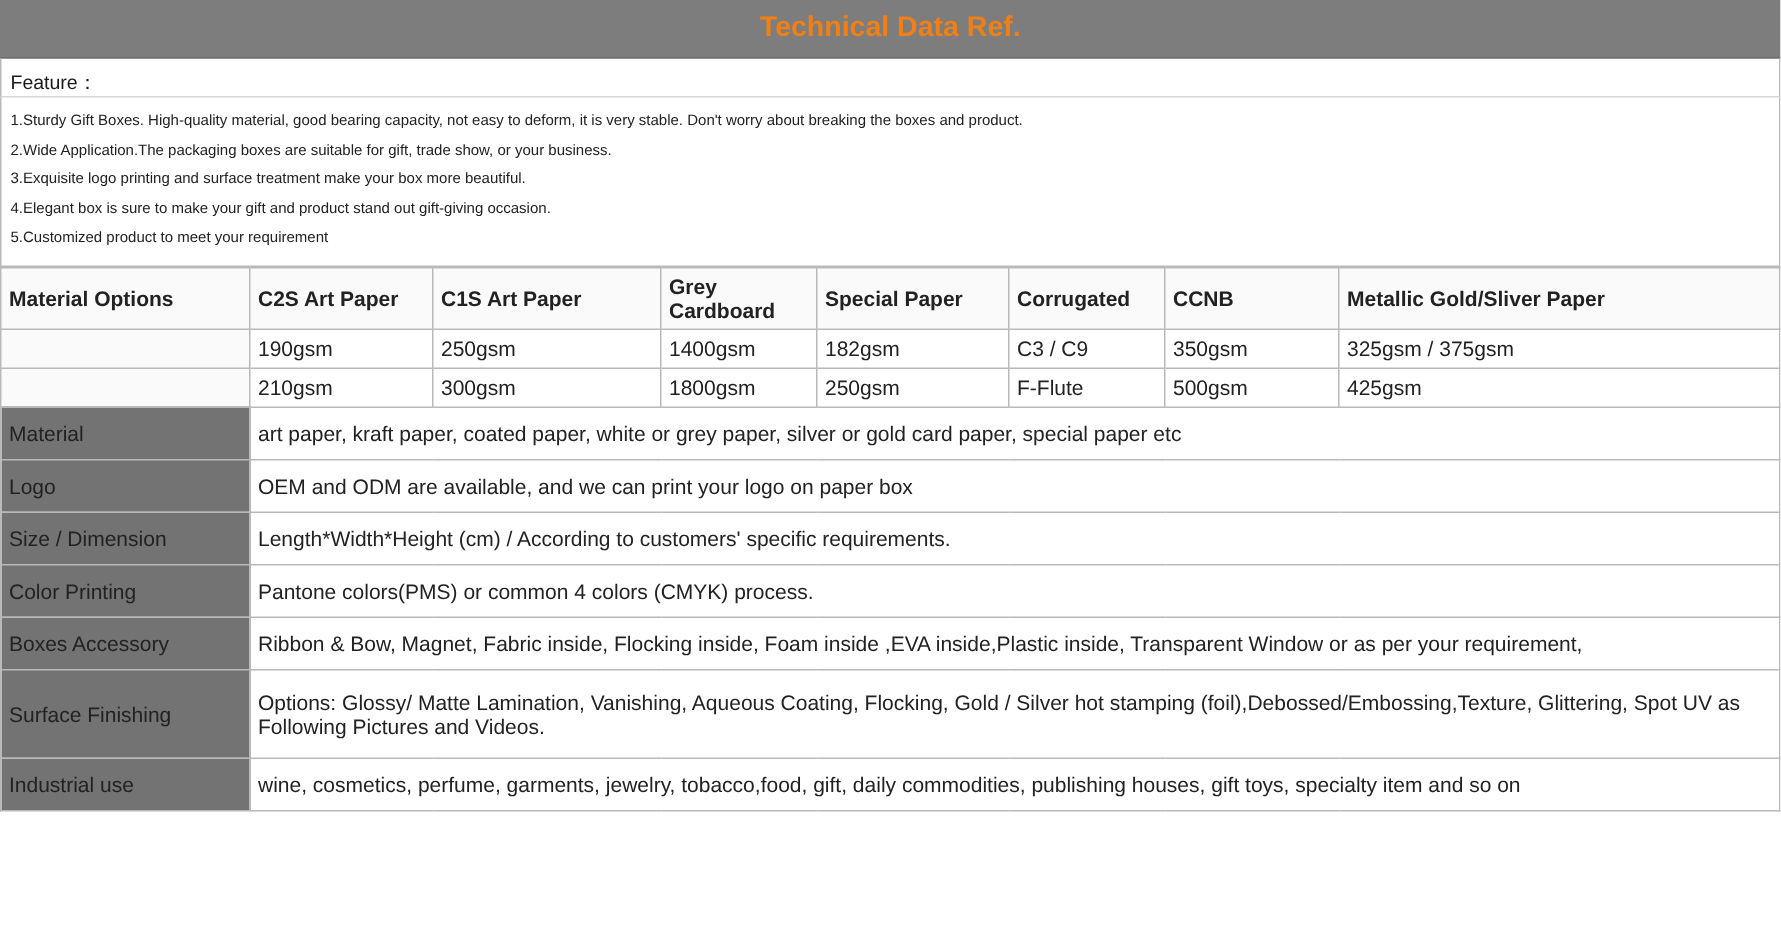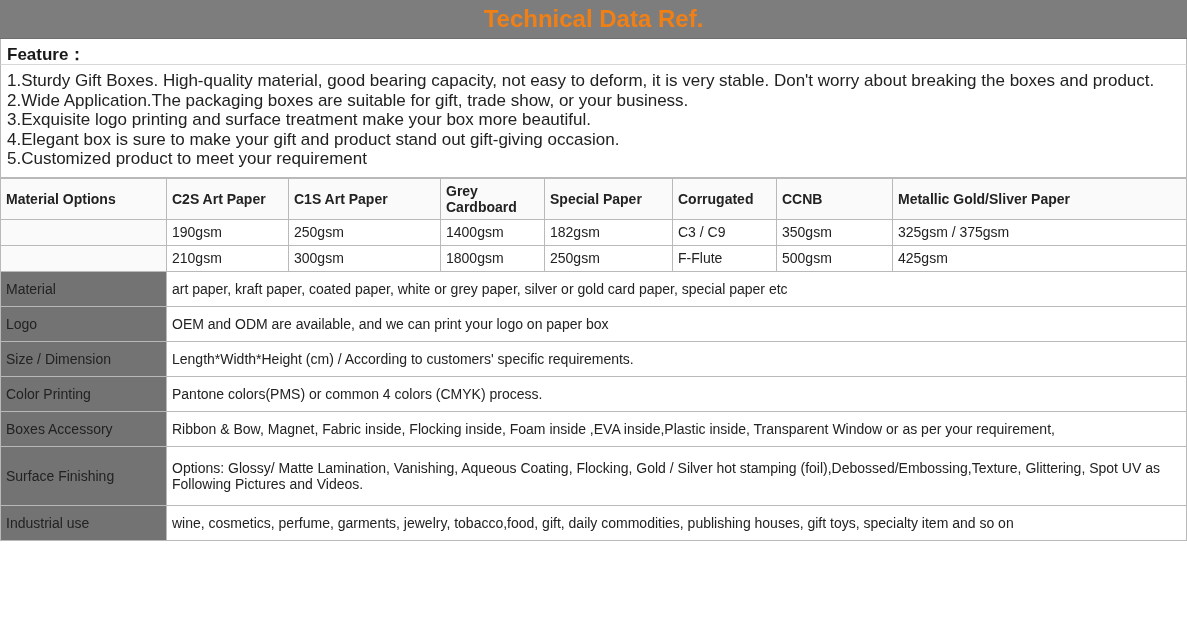--- a/index.html
+++ b/index.html
@@ -24,44 +24,44 @@
   .title-bar {
     height: 38px;
     background: #7d7d7d;
     display: flex;
     align-items: center;
     justify-content: center;
     border-bottom: 1px solid #6f6f6f;
   }
   .title-bar .title {
     color: #f08016;
-    font-size: 24px;
+    font-size: 19px;
     font-weight: bold;
   }
   .feature-head {
     border-left: 1px solid #b9b9b9;
     border-right: 1px solid #b9b9b9;
     border-bottom: 1px solid #d7d7d7;
     padding: 6px 6px 7px 6px;
-    font-size: 17px;
-    font-weight: bold;
+    font-size: 13px;
+    font-weight: normal;
     color: #1a1a1a;
     height: 26px;
     box-sizing: border-box;
     line-height: 20px;
   }
   .feature-body {
     border-left: 1px solid #b9b9b9;
     border-right: 1px solid #b9b9b9;
     border-bottom: 1px solid #b9b9b9;
     padding: 6px 6px 8px 6px;
     box-sizing: border-box;
   }
   .feature-body .line {
-    font-size: 17px;
+    font-size: 10px;
     line-height: 19.5px;
     color: #222222;
   }
   table.spec {
     border-collapse: collapse;
     width: 1187px;
     table-layout: fixed;
   }
   table.spec td, table.spec th {
     border: 1px solid #b9b9b9;

